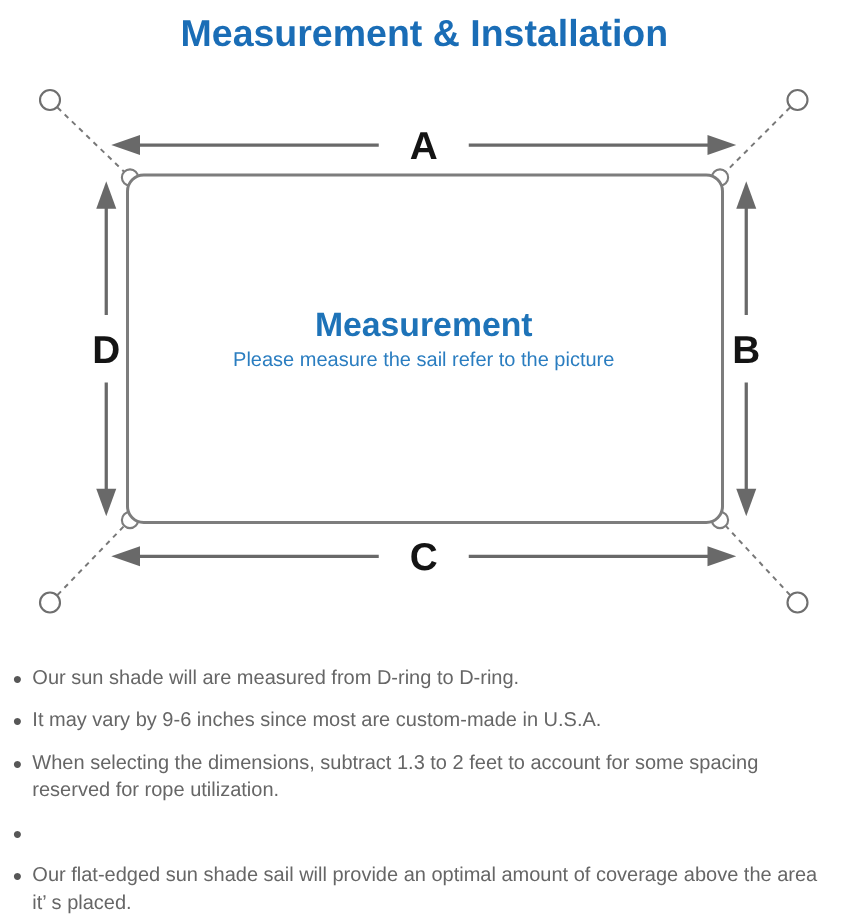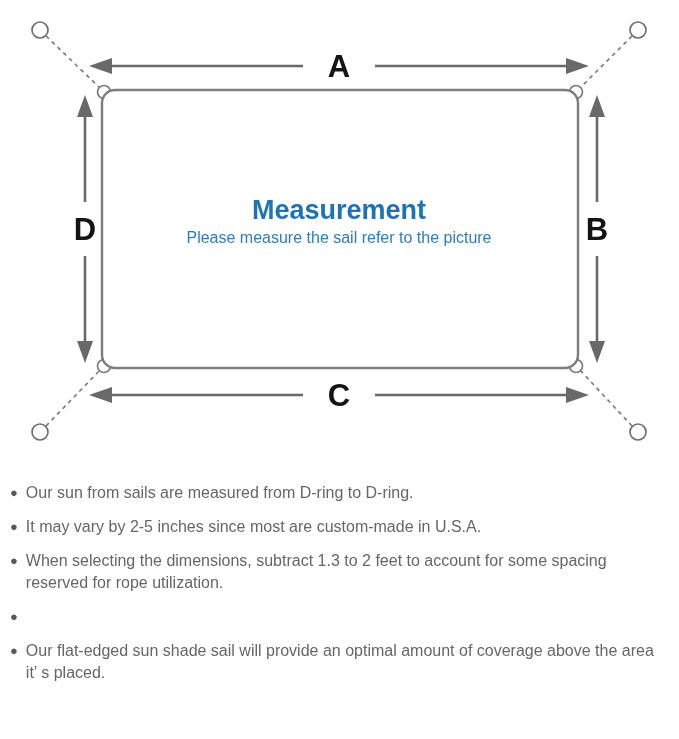--- a/index.html
+++ b/index.html
@@ -47,20 +47,21 @@
     line-height: 22px;
     color: #666666;
     max-width: 640px;
   }
 </style>
 </head>
 <body>
 
 <div class="page">
 
+  <h1 class="title">Measurement &amp; Installation</h1>
 
   <svg class="diagram" width="679" height="460" viewBox="0 0 679 460">
 
     <g stroke="#787878" stroke-width="1.6" stroke-dasharray="4 4">
       <line x1="46" y1="36" x2="101" y2="89"></line>
       <line x1="632" y1="36" x2="579" y2="89"></line>
       <line x1="46" y1="426" x2="101" y2="369"></line>
       <line x1="632" y1="426" x2="579" y2="369"></line>
     </g>
 
@@ -110,25 +111,25 @@
     <text class="dim-label" x="85" y="240" text-anchor="middle">D</text>
     <text class="dim-label" x="597" y="240" text-anchor="middle">B</text>
 
     <text class="center-title" x="339" y="219" text-anchor="middle">Measurement</text>
     <text class="center-sub" x="339" y="243" text-anchor="middle">Please measure the sail refer to the picture</text>
   </svg>
 
   <div class="notes">
     <div class="note">
       <span class="dot">●</span>
-      <span class="txt">Our sun from sails are measured from D-ring to D-ring.</span>
+      <span class="txt">Our sun shade will are measured from D-ring to D-ring.</span>
     </div>
     <div class="note">
       <span class="dot">●</span>
-      <span class="txt">It may vary by 2-5 inches since most are custom-made in U.S.A.</span>
+      <span class="txt">It may vary by 9-6 inches since most are custom-made in U.S.A.</span>
     </div>
     <div class="note">
       <span class="dot">●</span>
       <span class="txt">When selecting the dimensions, subtract 1.3 to 2 feet to account for some spacing reserved for rope utilization.</span>
     </div>
     <div class="note">
       <span class="dot">●</span>
     </div>
     <div class="note">
       <span class="dot">●</span>

